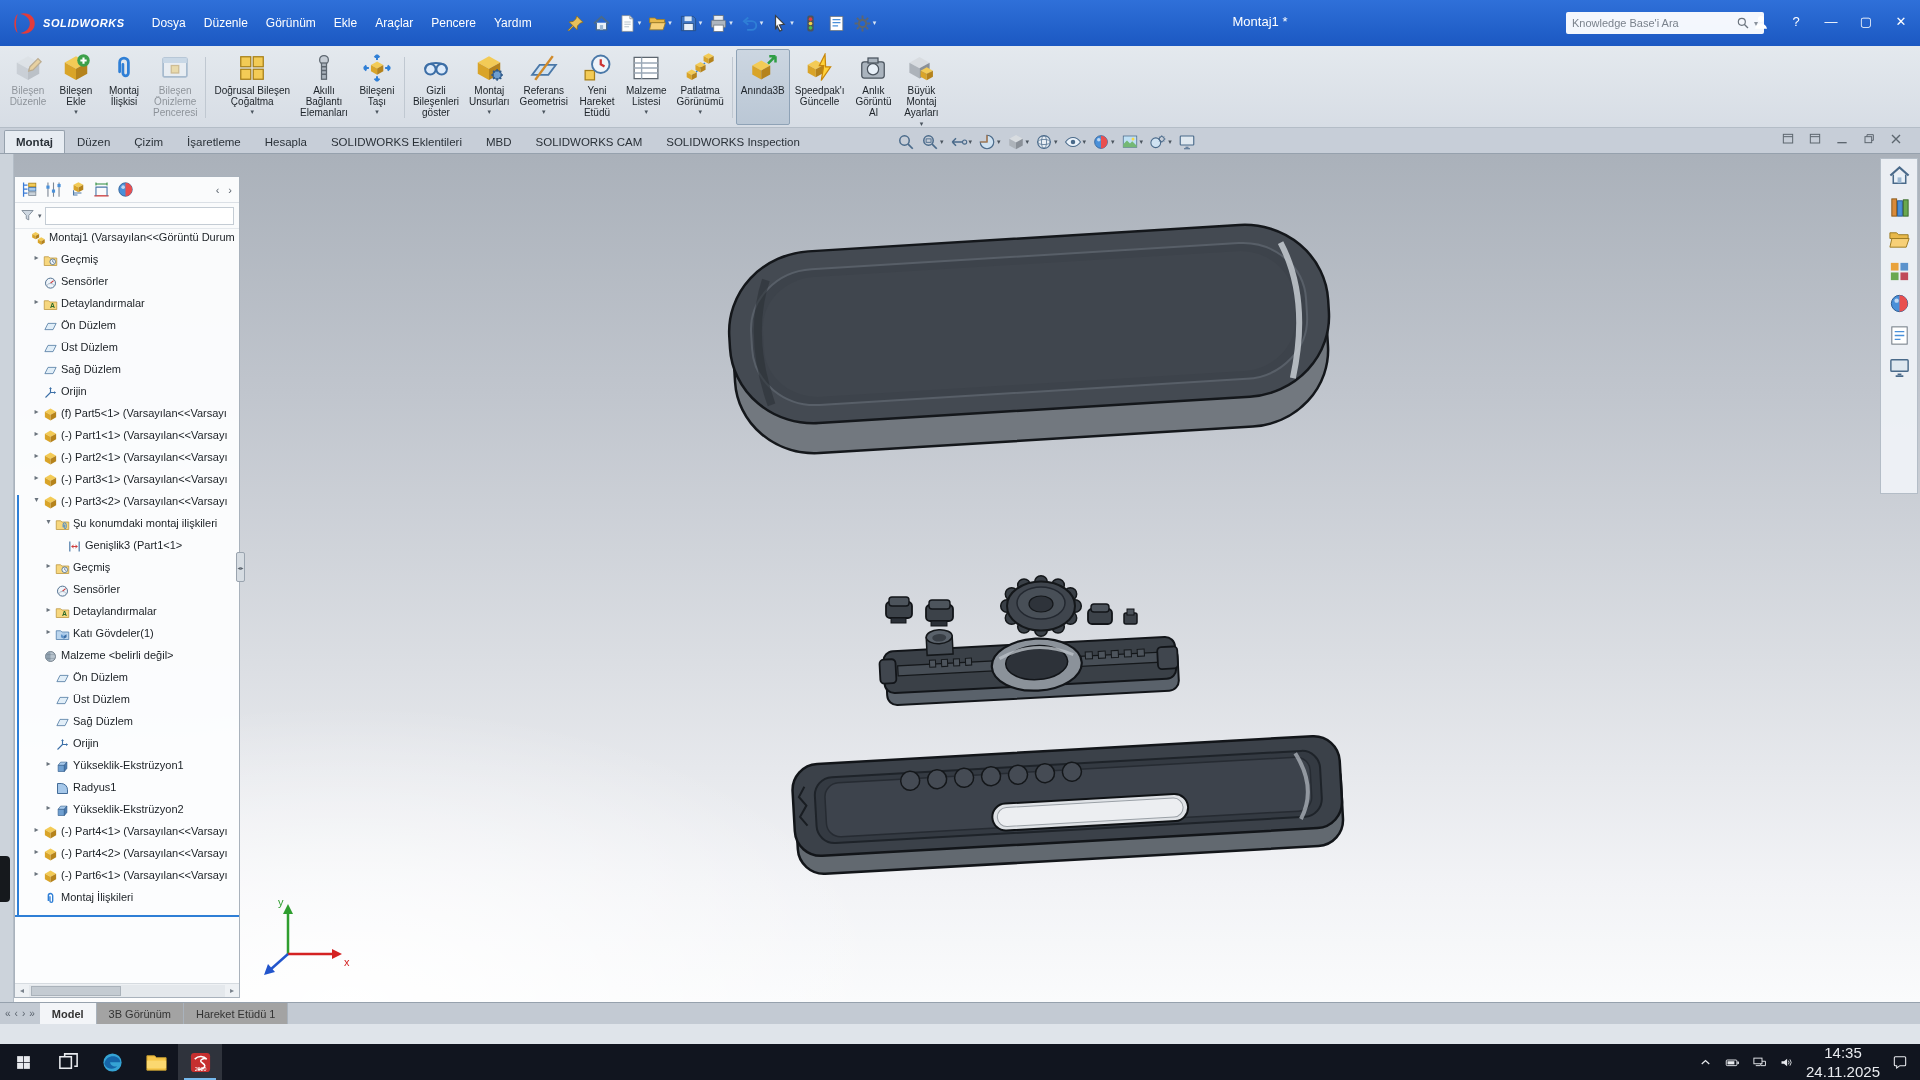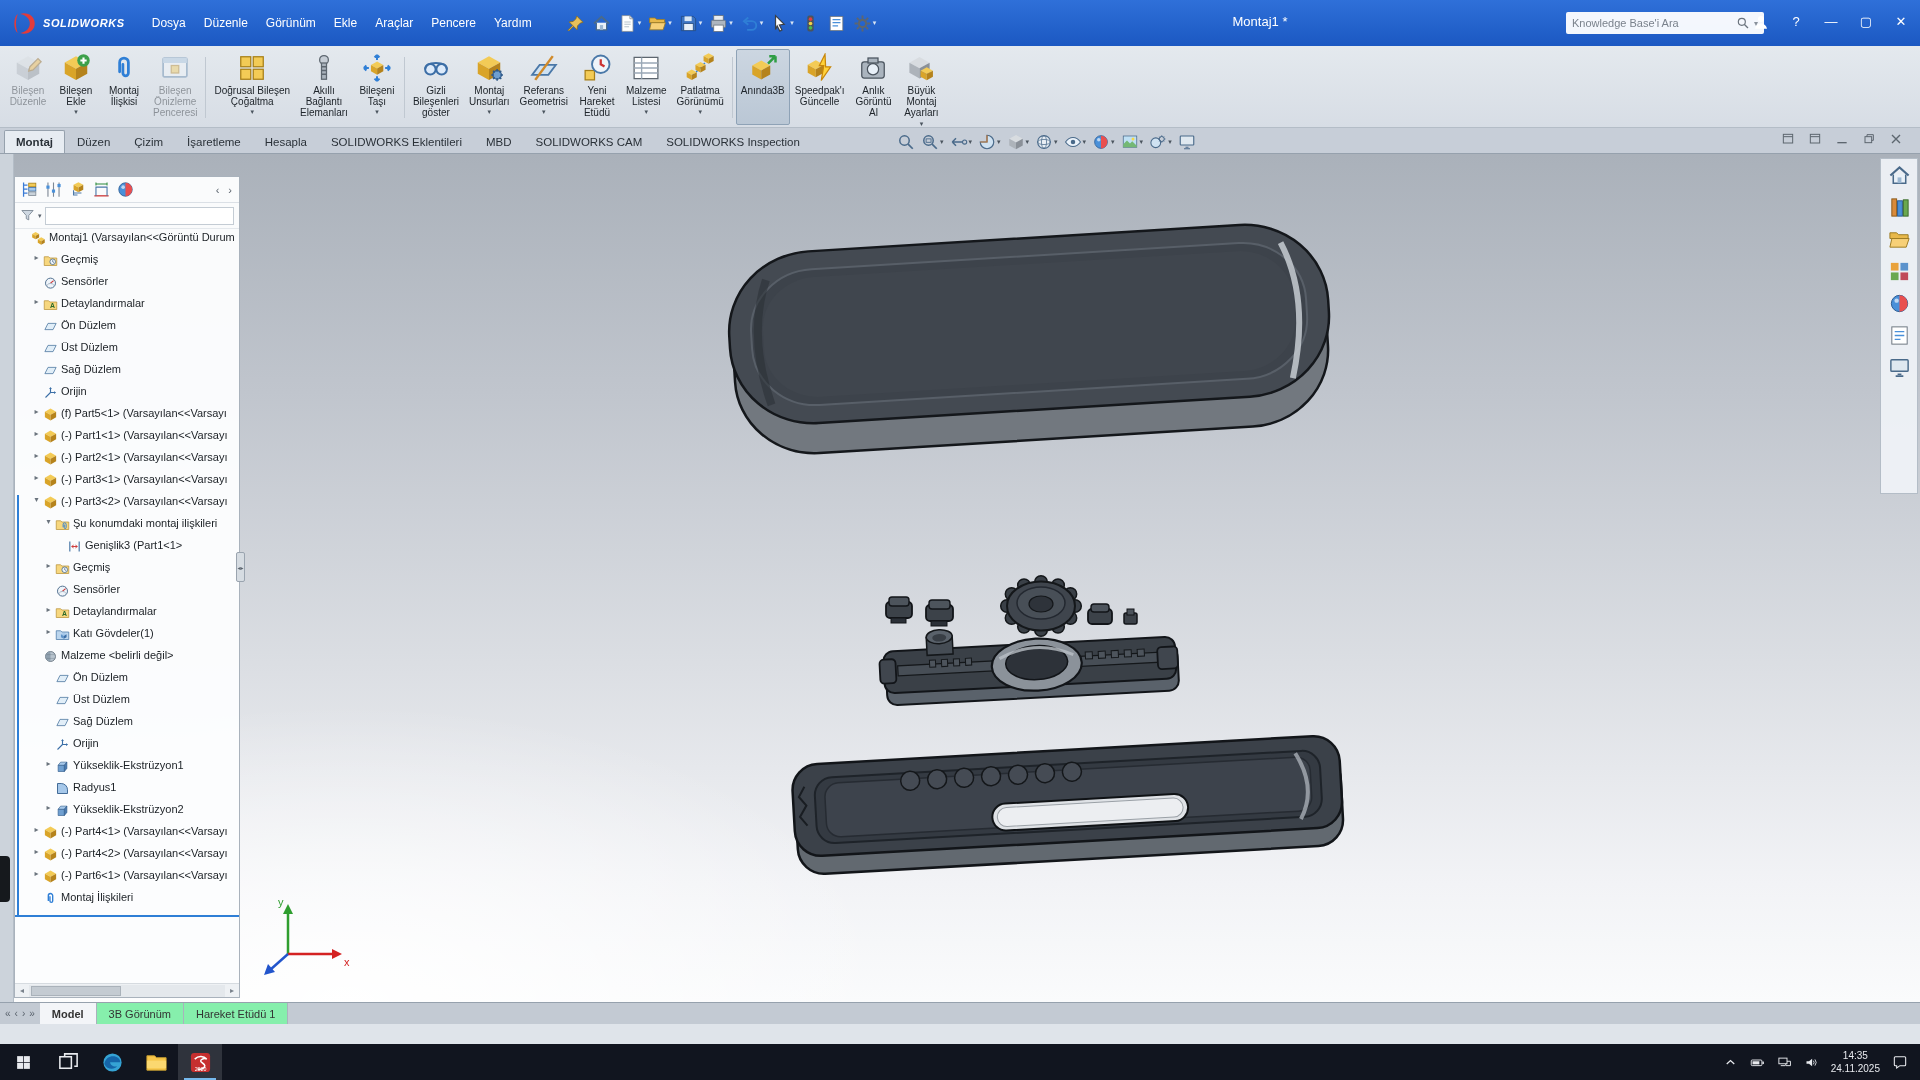--- a/index.html
+++ b/index.html
@@ -92,21 +92,21 @@
 
 
 .taskpane{position:absolute;right:2px;top:158px;width:38px;height:336px;z-index:5;
   background:rgba(240,243,247,.92);border:1px solid #b4bdc7;display:flex;flex-direction:column;align-items:center;padding:5px 0;gap:9px}
 .tp-ic{width:23px;height:23px}
 
 
 .modeltabs{position:absolute;top:1002px;left:0;right:0;height:22px;background:#c3cad3;
   border-top:1px solid #96a1ad;display:flex;align-items:stretch;font-size:11px}
 .mt-nav{display:flex;align-items:center;padding:0 5px;gap:4px;color:#5a636d;font-size:10px}
-.mtab{padding:0 12px;display:flex;align-items:center;background:#86efac;border-right:1px solid #a9b2bc;color:#333}
+.mtab{padding:0 12px;display:flex;align-items:center;background:#a3a3a3;border-right:1px solid #a9b2bc;color:#333}
 .mtab.active{background:#f3f5f8;font-weight:bold}
 
 
 .statusbar{position:absolute;top:1024px;left:0;right:0;height:20px;background:#e2e6eb;
   border-top:1px solid #b4bdc7;display:flex;align-items:center;font-size:11px;color:#2e343a;padding:0 8px}
 .sb-right{margin-left:auto;display:flex;gap:30px;align-items:center;padding-right:6px}
 .sb-units{display:flex;align-items:center;gap:3px;margin-left:60px}
 .sb-units .dd{font-size:7px;color:#4a545e}
 .sb-tag{width:15px;height:15px;margin-left:16px}
 
@@ -116,21 +116,21 @@
 .tb-start .ic{width:17px;height:17px}
 .tb-searchbox{width:336px;height:36px;background:#f1f2f4;color:#5c636b;display:flex;align-items:center;gap:9px;
   padding:0 11px;font-size:12px;border-left:1px solid #3a4150}
 .tb-searchbox .ic{width:15px;height:15px}
 .tb-app{width:44px;height:36px;display:flex;align-items:center;justify-content:center;position:relative}
 .tb-app .ic{width:23px;height:23px}
 .tb-app.active{background:rgba(255,255,255,.13)}
 .tb-app.active::after{content:"";position:absolute;bottom:0;left:6px;right:6px;height:2px;background:#76b9ed}
 .tray{margin-left:auto;display:flex;align-items:center;gap:12px;padding-right:12px}
 .tray .ic{width:15px;height:15px}
-.tray-clock{text-align:center;font-size:10px;line-height:1.3}
+.tray-clock{text-align:center;font-size:15px;line-height:1.3}
 </style>
 </head>
 <body>
 
 <div id="app">
 
   <div class="titlebar">
     <div class="logo">
       <span class="ds">
           <svg viewBox="0 0 24 24">

